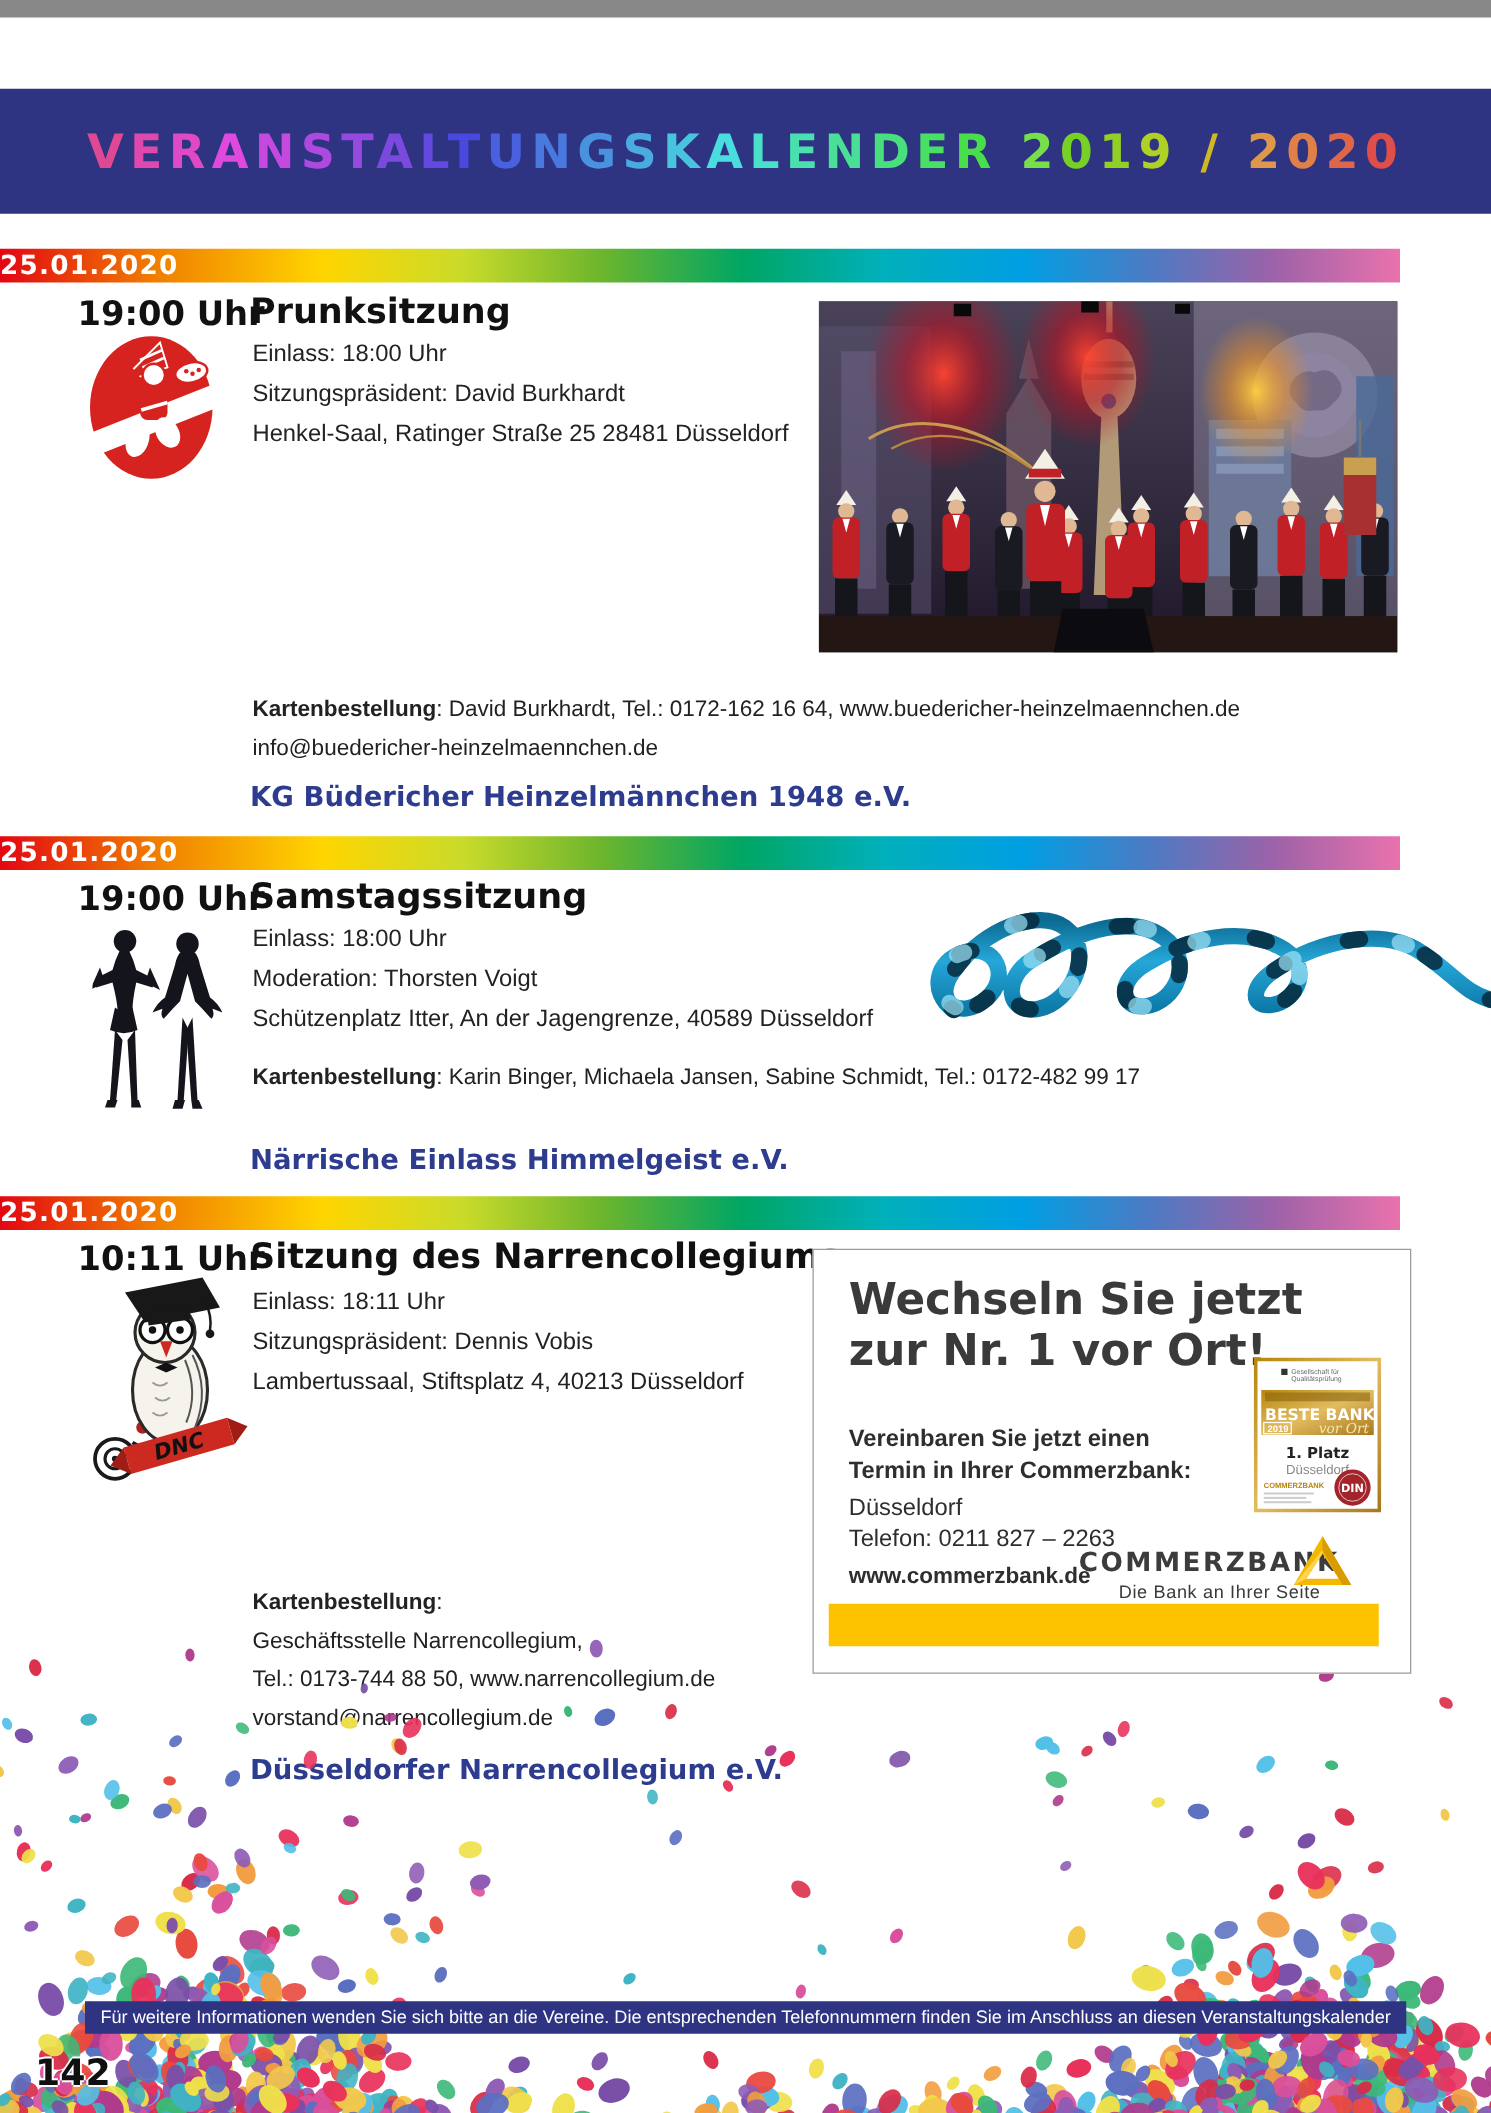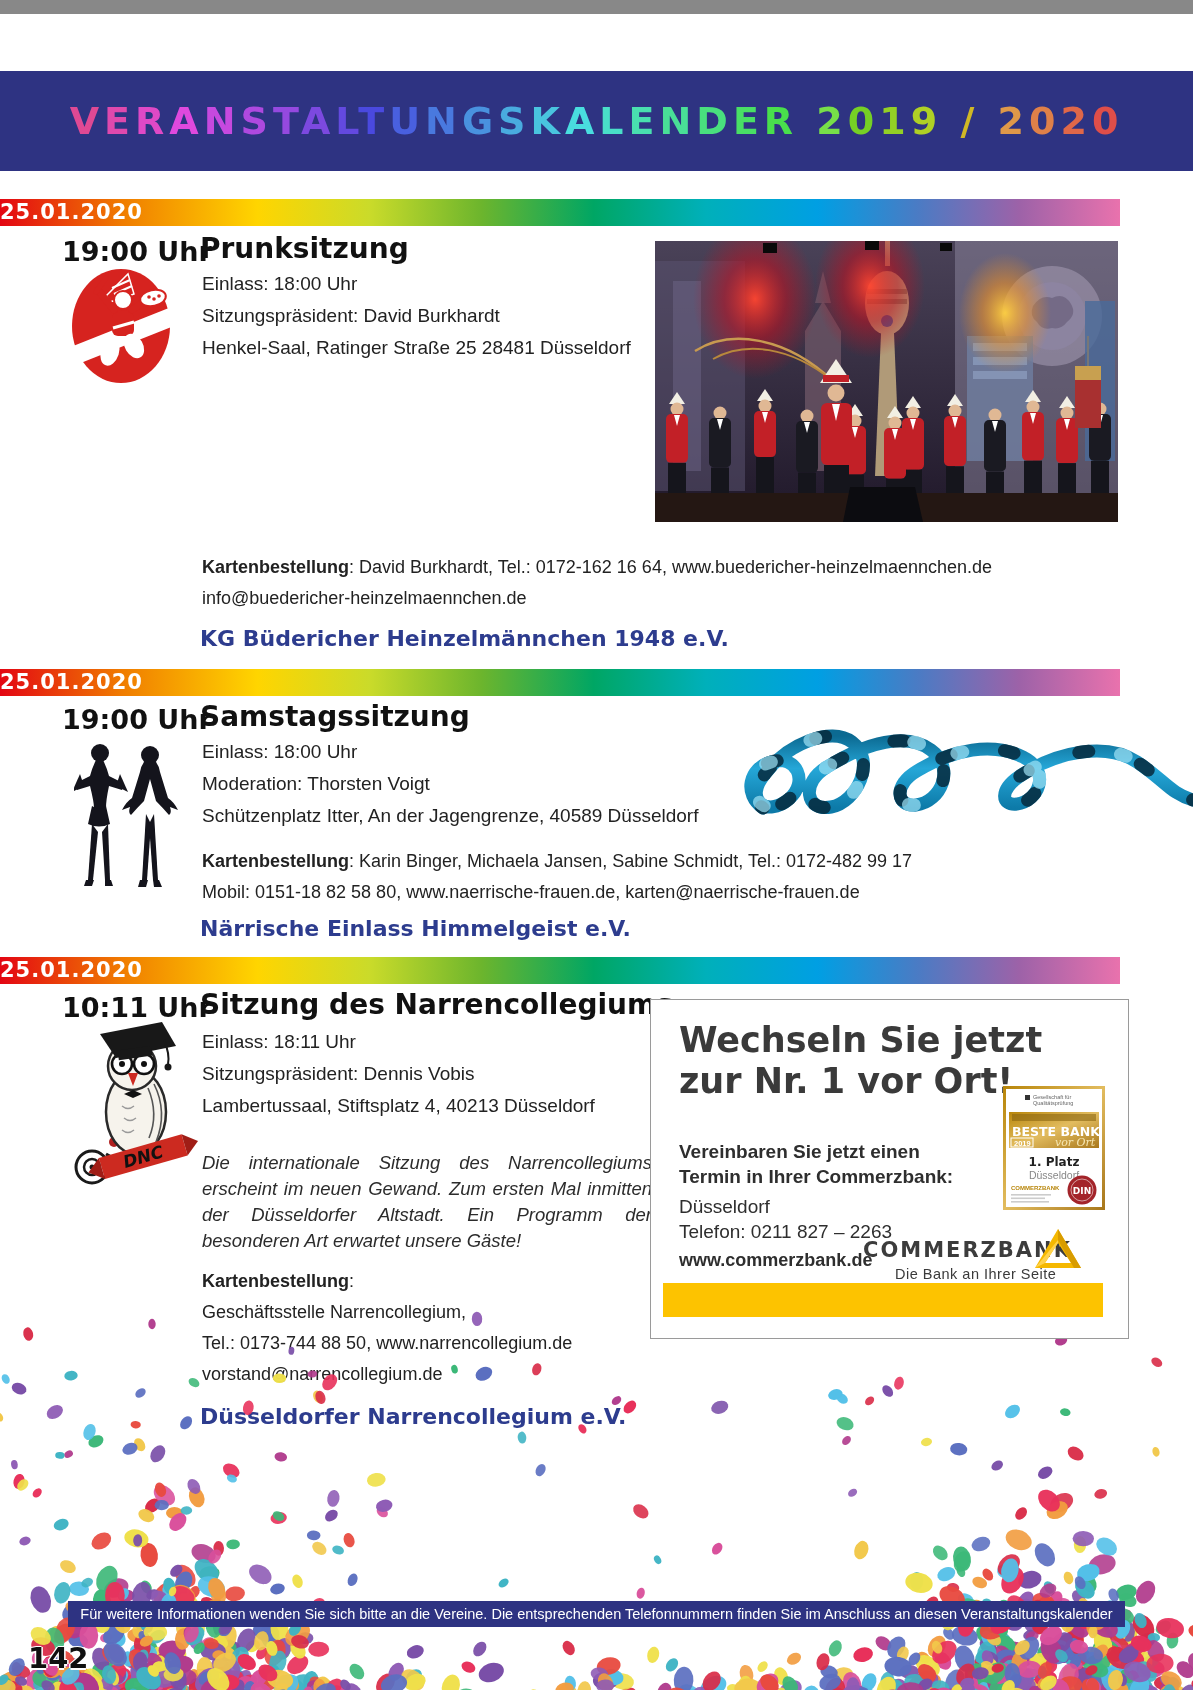--- a/index.html
+++ b/index.html
@@ -1189,21 +1189,20 @@
     </defs>
     <g fill="none" stroke-linecap="round">
       <path id="strp" d="M28,102 C8,88 14,62 36,56 C62,48 74,76 54,93 C32,112 8,94 30,68 C52,38 96,20 117,36 C142,55 122,96 96,101 C70,106 66,76 92,61 C132,36 172,26 196,44 C221,62 206,96 181,99 C161,101 158,79 182,65 C218,43 258,36 288,51 C318,66 302,96 282,98 C266,100 264,84 285,70 C322,45 372,36 402,56 C428,73 436,88 458,94" stroke="url(#gstr)" stroke-width="13"></path>
       <path d="M28,102 C8,88 14,62 36,56 C62,48 74,76 54,93 C32,112 8,94 30,68 C52,38 96,20 117,36 C142,55 122,96 96,101 C70,106 66,76 92,61 C132,36 172,26 196,44 C221,62 206,96 181,99 C161,101 158,79 182,65 C218,43 258,36 288,51 C318,66 302,96 282,98 C266,100 264,84 285,70 C322,45 372,36 402,56 C428,73 436,88 458,94" stroke="#06293c" stroke-width="13" stroke-dasharray="10 54" stroke-dashoffset="8" opacity=".85"></path>
       <path d="M28,102 C8,88 14,62 36,56 C62,48 74,76 54,93 C32,112 8,94 30,68 C52,38 96,20 117,36 C142,55 122,96 96,101 C70,106 66,76 92,61 C132,36 172,26 196,44 C221,62 206,96 181,99 C161,101 158,79 182,65 C218,43 258,36 288,51 C318,66 302,96 282,98 C266,100 264,84 285,70 C322,45 372,36 402,56 C428,73 436,88 458,94" stroke="#9fe2f5" stroke-width="13" stroke-dasharray="6 88" stroke-dashoffset="40" opacity=".7"></path>
     </g>
   </svg>
 
   <div class="order" style="left:202px;top:832px;width:840px">
     <div><span class="b">Kartenbestellung</span><span>: Karin Binger, Michaela Jansen, Sabine Schmidt, Tel.: 0172-482 99 17</span></div>
-    <div>Mobil: 0151-18 82 58 80, www.naerrische-frauen.de, karten@naerrische-frauen.de</div>
   </div>
   <div class="club" style="left:200px;top:902px">Närrische Einlass Himmelgeist e.V.</div>
 
   <div class="datebar" style="top:943px">
     <span>25.01.2020</span>
   </div>
   <div class="time" style="left:62px;top:978px">10:11 Uhr</div>
   <div class="etitle" style="left:200px;top:974px">Sitzung des Narrencollegiums</div>
   <div class="details" style="left:202px;top:1012px">
     <div>Einlass: 18:11 Uhr</div>
@@ -1232,21 +1231,20 @@
     <path d="M102,26 q6,14 4,24" stroke="#181818" stroke-width="2" fill="none"></path>
     <circle cx="106" cy="53" r="3.5" fill="#181818"></circle>
     <g transform="rotate(-16 80 142)">
       <rect x="38" y="132" width="86" height="22" fill="#cc2a20"></rect>
       <polygon points="38,132 24,143 38,154" fill="#a01d16"></polygon>
       <polygon points="124,132 138,143 124,154" fill="#a01d16"></polygon>
       <text x="81" y="149" font-family="DejaVu Sans,sans-serif" font-size="17" font-weight="bold" font-style="italic" fill="#111" text-anchor="middle">DNC</text>
     </g>
   </svg>
 
-  <div class="desc" style="left:202px;top:1136px;width:450px">Die internationale Sitzung des Narrencollegiums erscheint im neuen Gewand. Zum ersten Mal inmitten der Düsseldorfer Altstadt. Ein Programm der besonderen Art erwartet unsere Gäste!</div>
 
   <div class="order" style="left:202px;top:1252px;width:460px">
     <div><span class="b">Kartenbestellung</span><span>:</span></div>
     <div>Geschäftsstelle Narrencollegium,</div>
     <div>Tel.: 0173-744 88 50, www.narrencollegium.de</div>
     <div>vorstand@narrencollegium.de</div>
   </div>
   <div class="club" style="left:200px;top:1390px">Düsseldorfer Narrencollegium e.V.</div>
 
   <div class="ad">

